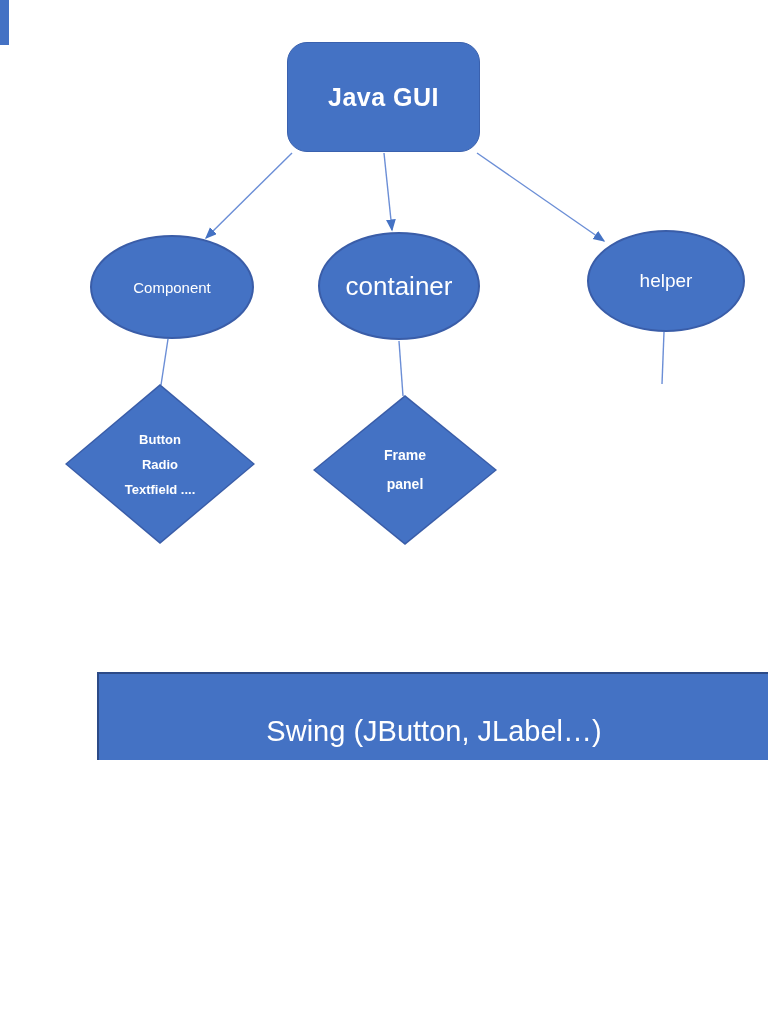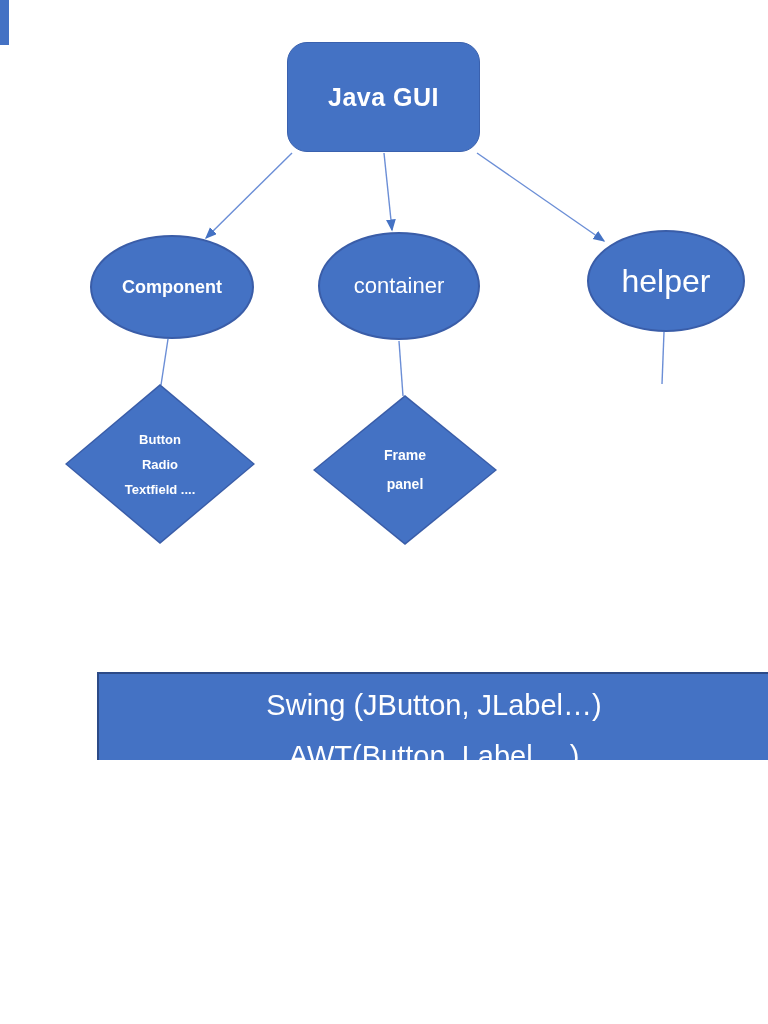--- a/index.html
+++ b/index.html
@@ -59,23 +59,23 @@
     position: absolute;
     background: #4472C4;
     border: 2px solid #3a5da8;
     border-radius: 50%;
     display: flex;
     align-items: center;
     justify-content: center;
     box-sizing: border-box;
     color: #ffffff;
   }
-  .ellipse.component { left: 90px;  top: 235px; width: 164px; height: 104px; font-size: 18px; font-weight: bold; }
-  .ellipse.container { left: 318px; top: 232px; width: 162px; height: 108px; font-size: 22px; }
-  .ellipse.helper    { left: 587px; top: 230px; width: 158px; height: 102px; font-size: 32px; }
+  .ellipse.component { left: 90px;  top: 235px; width: 164px; height: 104px; font-size: 15px; }
+  .ellipse.container { left: 318px; top: 232px; width: 162px; height: 108px; font-size: 26px; }
+  .ellipse.helper    { left: 587px; top: 230px; width: 158px; height: 102px; font-size: 19px; }
 
   
   .diamond {
     position: absolute;
   }
   .diamond .shape-border,
   .diamond .shape-fill {
     position: absolute;
     clip-path: polygon(50% 0, 100% 50%, 50% 100%, 0 50%);
   }
@@ -176,16 +176,15 @@
     <div class="shape-fill"></div>
     <div class="text">
       <span>Frame</span>
       <span>panel</span>
     </div>
   </div>
 
 
   <div class="banner">
     <span>Swing (JButton, JLabel…)</span>
-    <span>AWT(Button, Label …)</span>
   </div>
 
 </div>
 
 </body></html>

